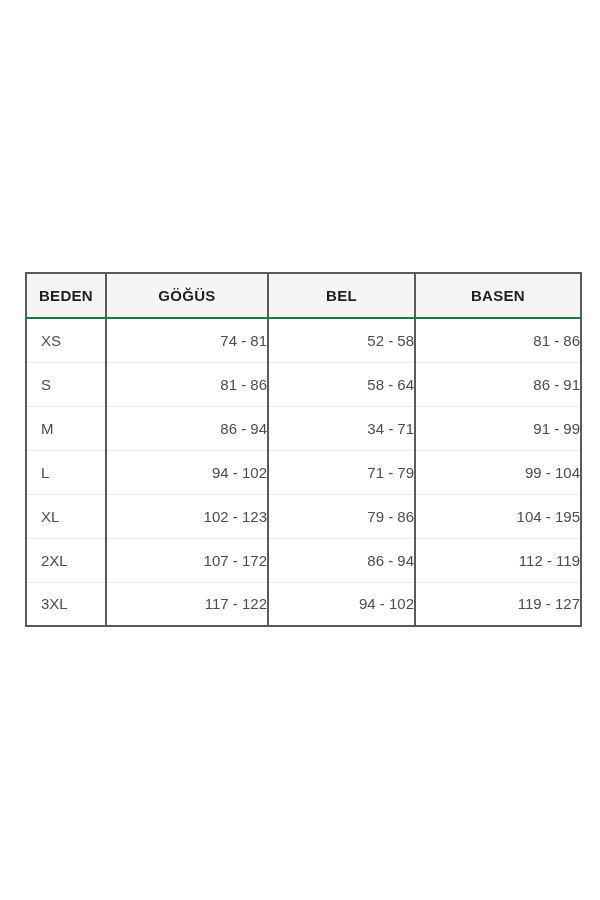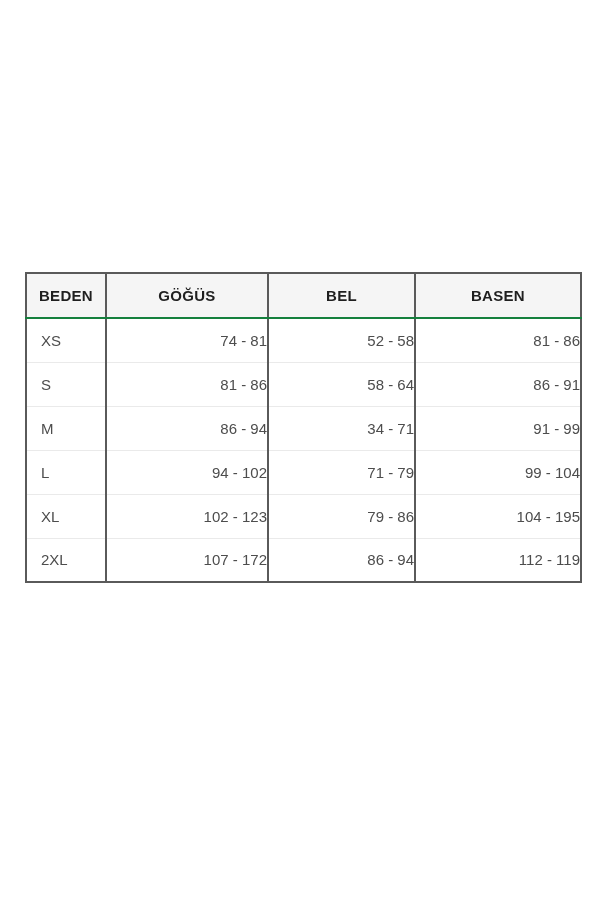--- a/index.html
+++ b/index.html
@@ -105,14 +105,20 @@
       <td>102 - 123</td>
       <td>79 - 86</td>
       <td>104 - 195</td>
     </tr>
     <tr>
       <td class="size-col">2XL</td>
       <td>107 - 172</td>
       <td>86 - 94</td>
       <td>112 - 119</td>
     </tr>
+    <tr>
+      <td class="size-col">3XL</td>
+      <td>117 - 122</td>
+      <td>94 - 102</td>
+      <td>119 - 127</td>
+    </tr>
   </tbody>
 </table>
 
 </body></html>

